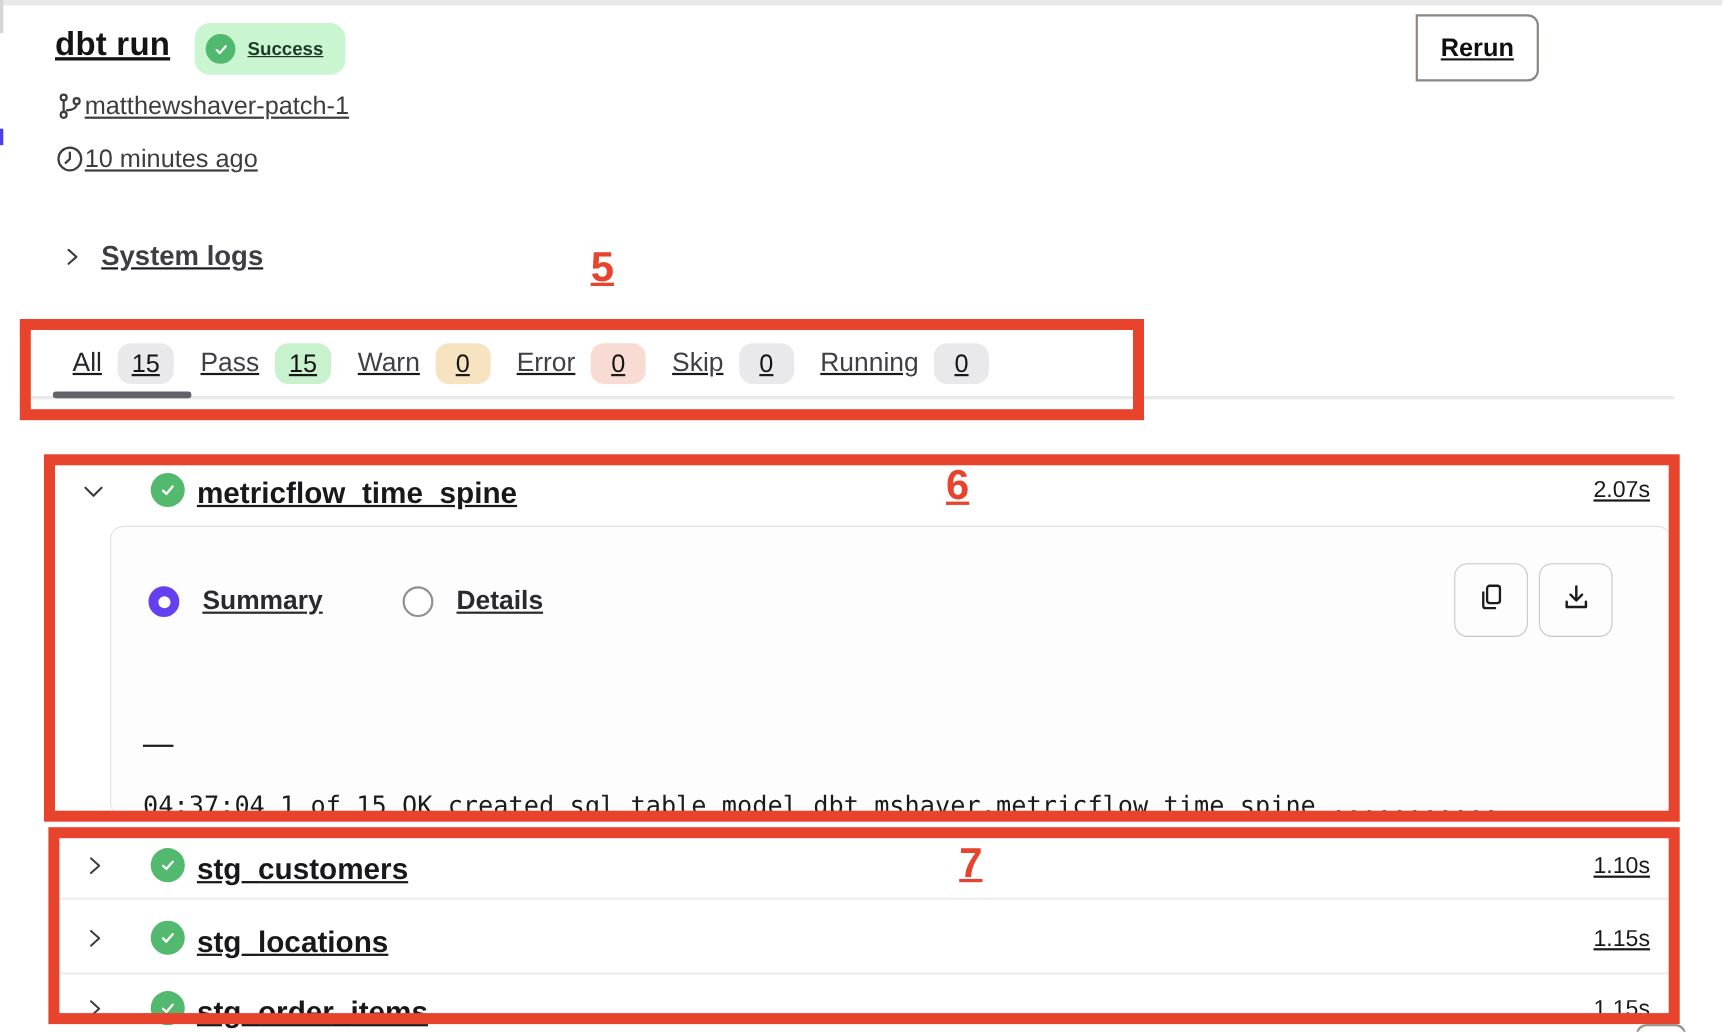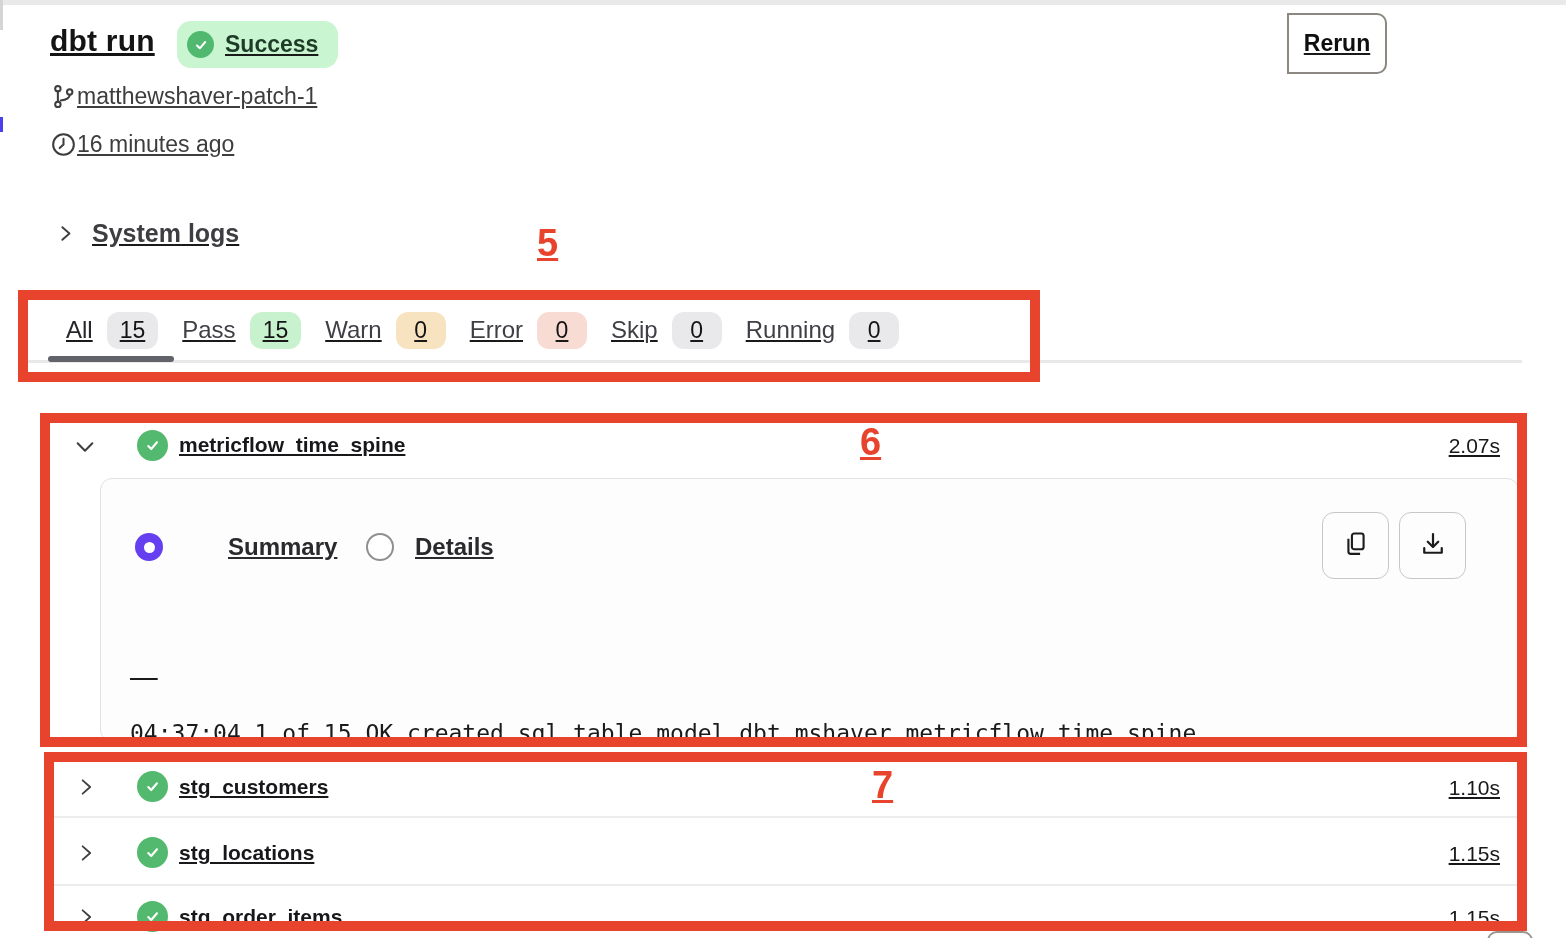--- a/index.html
+++ b/index.html
@@ -8,30 +8,30 @@
 
   
   .top-strip{left:0;top:0;width:1566px;height:5px;background:#e9e9e9;}
   .left-tick{left:0;top:0;width:3px;height:30px;background:#d5d5d5;}
   .blue-tick{left:0;top:117px;width:3px;height:15px;background:#4b3ff0;}
 
   
   .run-title{left:50px;top:24px;font-size:30px;font-weight:700;color:#141414;letter-spacing:.2px;}
   .status-badge{left:177px;top:21px;height:47px;display:flex;align-items:center;gap:11px;background:#c9f5d0;border-radius:14px;padding:0 20px 0 10px;}
   .status-check{width:27px;height:27px;border-radius:50%;background:#50b96f;display:flex;align-items:center;justify-content:center;}
-  .status-label{font-size:23px;font-weight:600;color:#1d3b27;}
+  .status-label{font-size:17px;font-weight:600;color:#1d3b27;}
   .meta-row{left:50px;display:flex;align-items:center;color:#3d3d3d;font-size:23px;}
   .branch-row{top:83px;}
   .time-row{top:131px;}
   .meta-row svg{flex:0 0 auto;}
 
   .btn-group{left:1288px;top:13px;height:61px;display:flex;}
   .btn{box-sizing:border-box;height:61px;display:flex;align-items:center;justify-content:center;font-family:"Liberation Sans",sans-serif;font-size:23px;cursor:pointer;}
   .btn-cancel{width:122px;background:#f6f5f3;color:#b8b3ad;border:1.5px solid #d9d5d1;border-radius:10px 0 0 10px;font-weight:500;}
-  .btn-rerun{width:100px;background:#ffffff;color:#0f0f0f;border:2px solid #8c8780;border-radius:0 10px 10px 0;font-weight:700;margin-left:-1px;}
+  .btn-rerun{width:112px;background:#ffffff;color:#0f0f0f;border:2px solid #8c8780;border-radius:0 10px 10px 0;font-weight:700;margin-left:-1px;}
 
   .syslogs{left:56px;top:219px;display:flex;align-items:center;gap:17px;cursor:pointer;}
   .syslogs-label{font-size:25px;font-weight:600;color:#3d3d42;}
 
   
   .ann-num{font-size:38px;font-weight:800;color:#e8432c;z-index:11;}
   .ann-5{left:537px;top:222px;}
   .ann-6{left:860px;top:421px;}
   .ann-7{left:872px;top:764px;}
   .ann-box{box-sizing:border-box;border:10px solid #e8432c;z-index:10;pointer-events:none;}
@@ -47,21 +47,21 @@
   .tab.active{color:#26262b;}
   .count-badge{height:37px;min-width:24px;padding:0 13px;border-radius:12px;display:flex;align-items:center;justify-content:center;font-size:23px;color:#141414;font-weight:500;}
   .bg-grey{background:#e9e8ea;}
   .bg-green{background:#c7f2cd;}
   .bg-orange{background:#f8e3c1;}
   .bg-red{background:#f8dcd3;}
 
   
   .chev{color:#3f3f3f;cursor:pointer;display:flex;}
   .ok-circle{width:31px;height:31px;border-radius:50%;background:#53b96e;display:flex;align-items:center;justify-content:center;}
-  .model-name{font-size:21px;font-weight:700;color:#18181b;white-space:nowrap;}
+  .model-name{font-size:27px;font-weight:700;color:#18181b;white-space:nowrap;}
   .duration{font-size:21px;color:#18181b;}
   .row-divider{height:2px;background:#ededed;left:54px;width:1463px;}
 
   
   .log-panel{left:100px;top:478px;width:1419px;height:264px;box-sizing:border-box;border:1.5px solid #e2e2e2;border-radius:12px;background:#fdfdfd;z-index:1;}
   .radio-outer{width:28px;height:28px;border-radius:50%;box-sizing:border-box;cursor:pointer;}
   .radio-on{background:#6540f0;display:flex;align-items:center;justify-content:center;}
   .radio-on::after{content:"";width:11px;height:11px;border-radius:50%;background:#ffffff;}
   .radio-off{border:2px solid #90908f;background:#ffffff;}
   .radio-label{font-size:24px;font-weight:700;color:#2a2a2e;}
@@ -103,21 +103,21 @@
   <span>matthewshaver-patch-1</span>
 </div>
 
 <div class="abs meta-row time-row">
   <span class="chev">
     <svg width="27" height="27" viewBox="0 0 24 24" fill="none" stroke="#3d3d3d" stroke-width="1.8" stroke-linecap="round">
       <circle cx="12" cy="12" r="9.2"></circle>
         <path d="M12 6.8V12l-3.4 3.2"></path>
     </svg>
   </span>
-  <span>16 minutes ago</span>
+  <span>10 minutes ago</span>
 </div>
 
 <div class="abs btn-group">
   <button class="btn btn-rerun">Rerun</button>
 </div>
 
 <div class="abs syslogs">
   <span class="chev">
     <svg width="19" height="19" viewBox="0 0 24 24" fill="none" stroke="#3d3d42" stroke-width="2.4" stroke-linecap="round" stroke-linejoin="round">
         <path d="M8 4l9 8-9 8"></path>
@@ -168,21 +168,21 @@
   <svg width="17" height="17" viewBox="0 0 16 16">
       <path d="M4 8.5l2.8 2.8L12.2 5" stroke="#ffffff" stroke-width="2" fill="none" stroke-linecap="round" stroke-linejoin="round"></path>
     </svg>
 </div>
 <div class="abs model-name" style="left:179px;top:433px;">metricflow_time_spine</div>
 <div class="abs duration" style="right:66px;top:434px;">2.07s</div>
 
 <div class="abs log-panel"></div>
 
 <div class="abs radio-outer radio-on" style="left:135px;top:533px;z-index:2;"></div>
-<div class="abs radio-label" style="left:184px;top:533px;z-index:2;margin-left:44px;">Summary</div>
+<div class="abs radio-label" style="left:184px;top:533px;z-index:2;">Summary</div>
 <div class="abs radio-outer radio-off" style="left:366px;top:533px;z-index:2;"></div>
 <div class="abs radio-label" style="left:415px;top:533px;z-index:2;">Details</div>
 
 <div class="abs icon-btn" style="left:1322px;top:512px;z-index:2;">
   <span>
     <svg width="28" height="28" viewBox="0 0 24 24" fill="none" stroke="#1b1b1b" stroke-width="1.8" stroke-linejoin="round">
       <rect x="8.5" y="3" width="10" height="13.5" rx="2"></rect>
       <path d="M5.5 7.5v11a2 2 0 0 0 2 2h8" fill="none"></path>
     </svg>
   </span>

